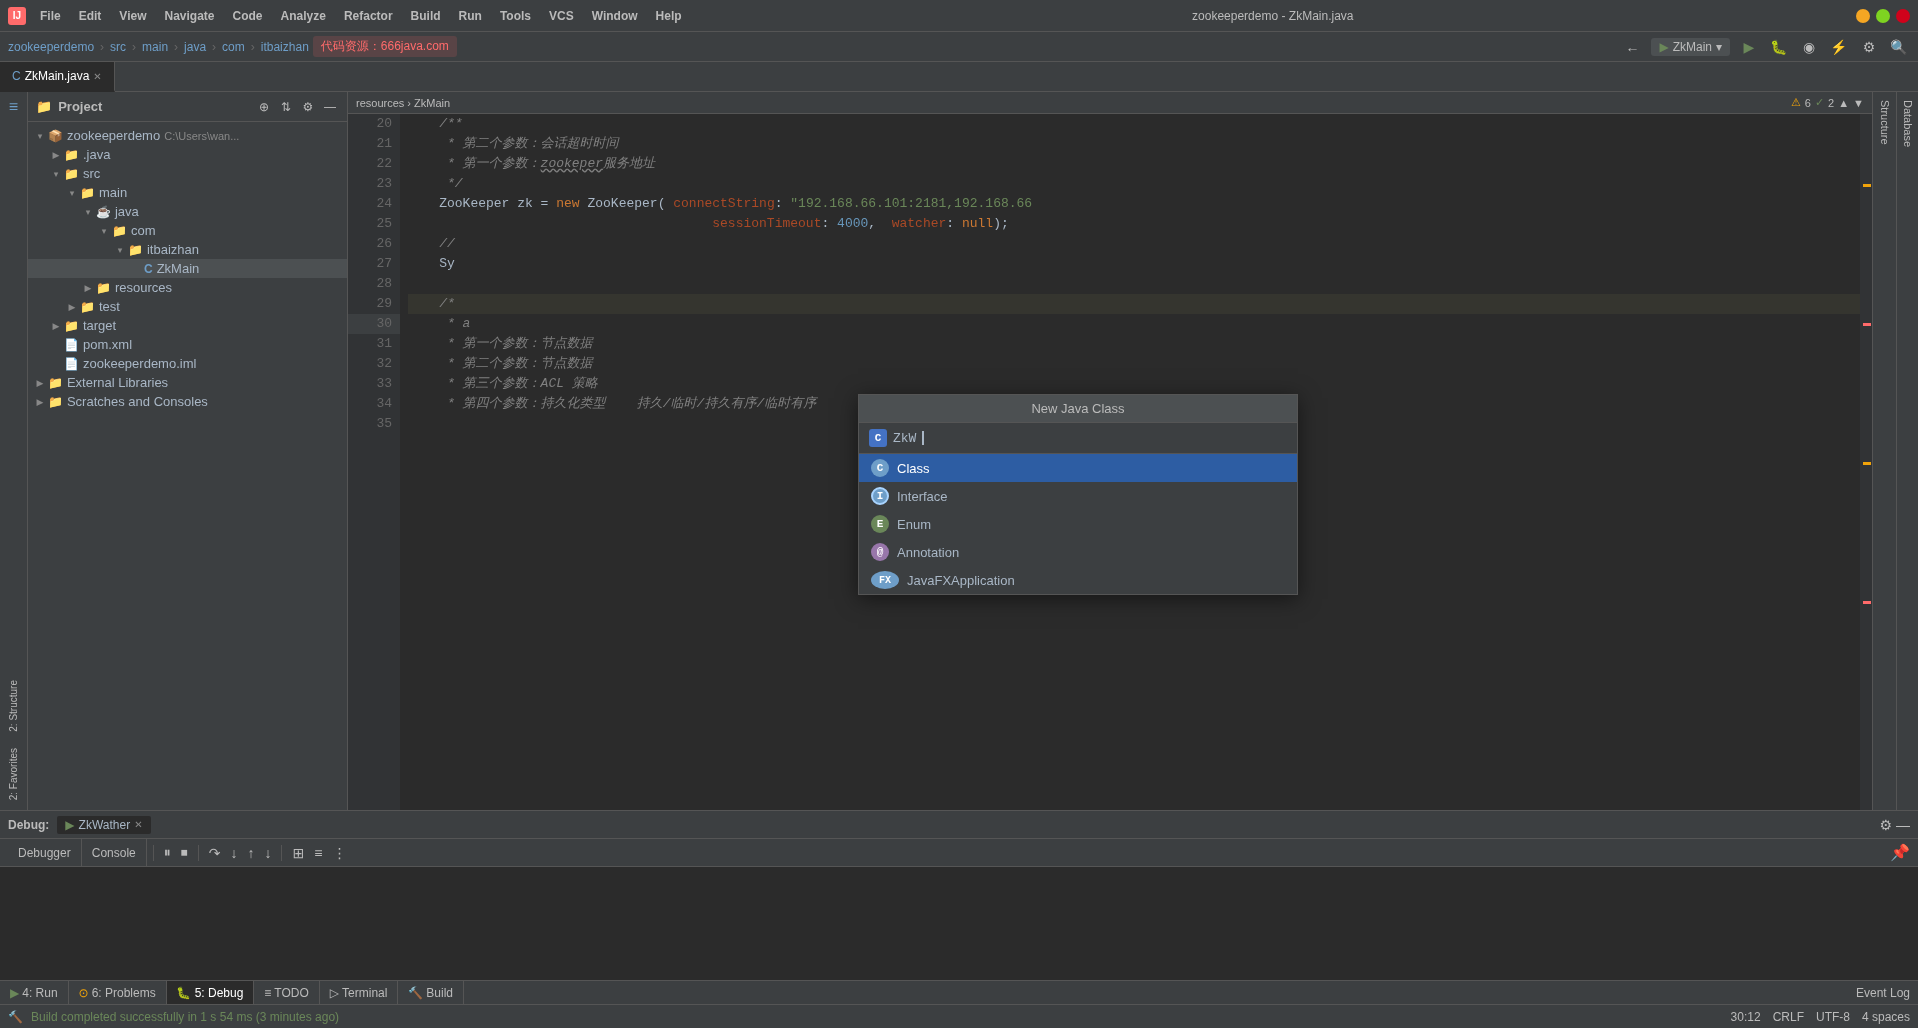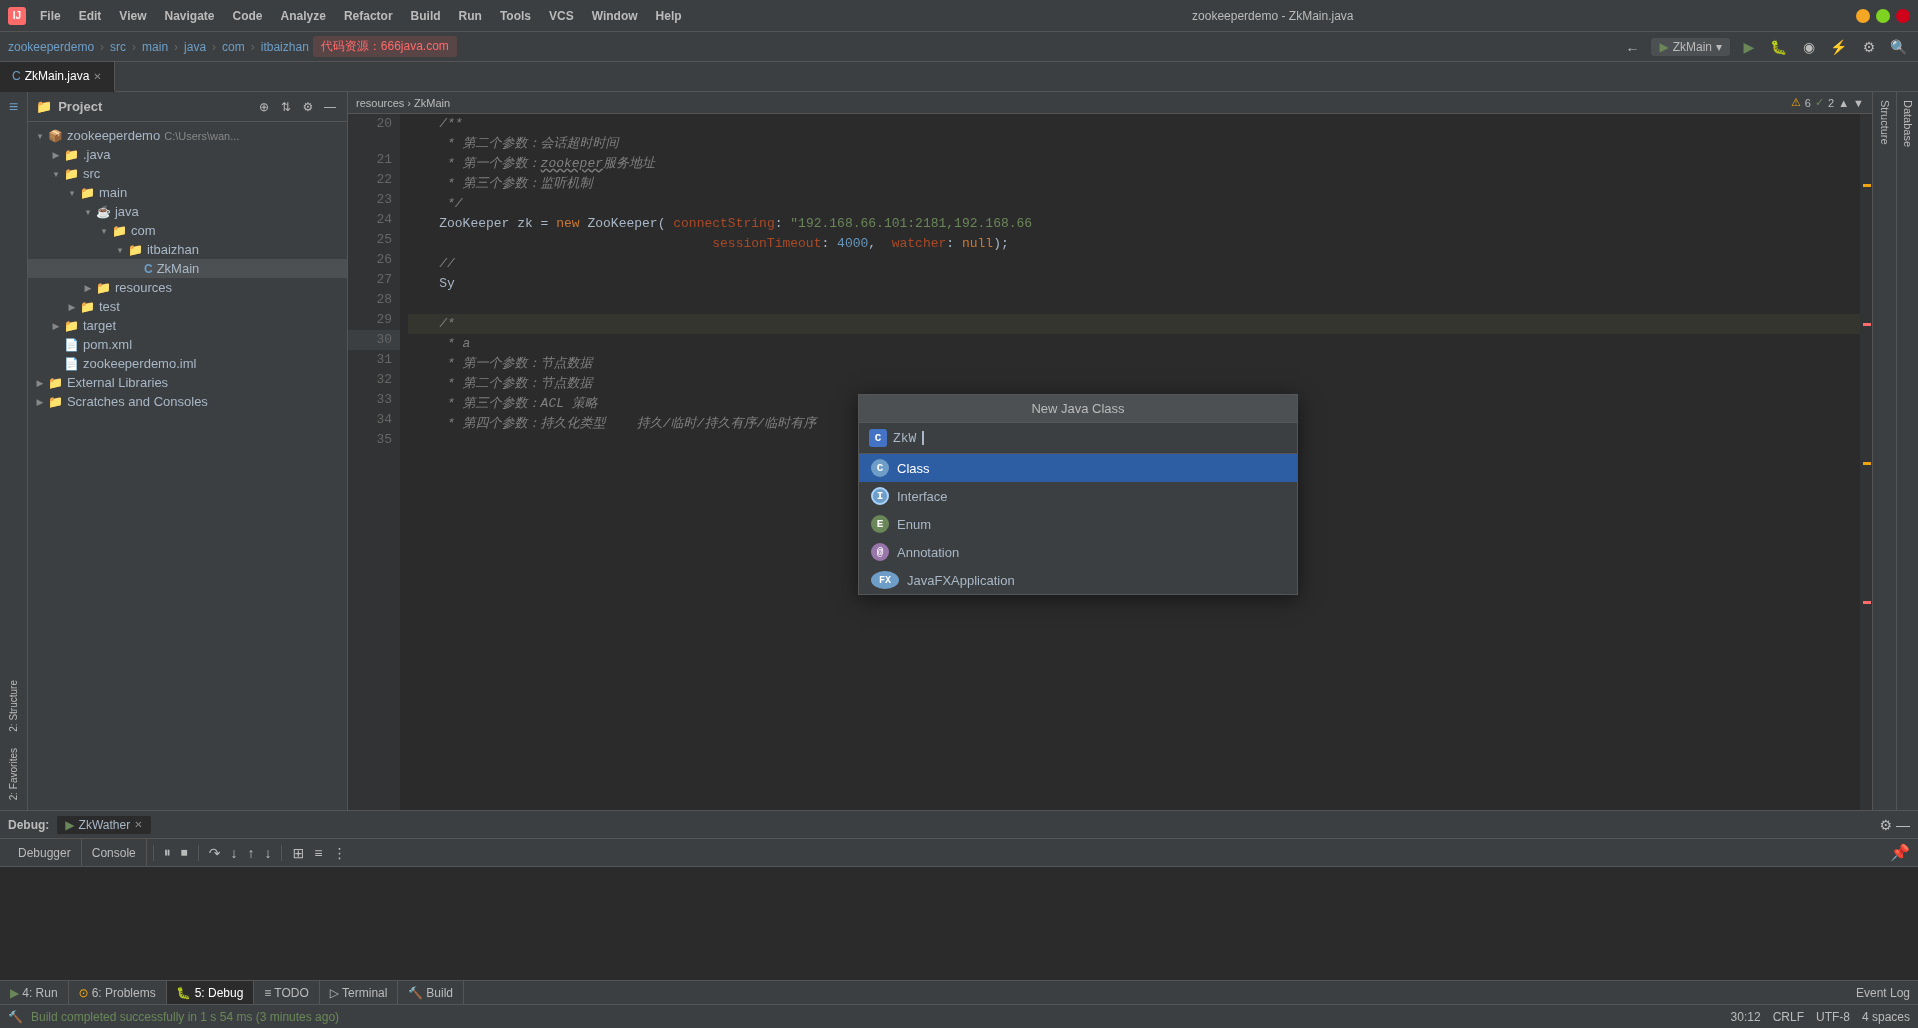--- a/index.html
+++ b/index.html
@@ -299,21 +299,21 @@
         <span>2</span>
         <span>▲</span>
         <span>▼</span>
       </span>
     </div>
 
     <div style="display:flex; flex:1; overflow:hidden; position:relative;">
 
       <div style="width:52px; background:#313335; text-align:right; font-family:'Courier New',monospace; font-size:13px; color:#666; padding-top:0; flex-shrink:0; overflow:hidden;">
         <div style="height:20px; line-height:20px; padding-right:8px;">20</div>
-        <div style="height:20px; line-height:20px; padding-right:8px;margin-top:16px;">21</div>
+        <div style="height:20px; line-height:20px; padding-right:8px;">21</div>
         <div style="height:20px; line-height:20px; padding-right:8px;">22</div>
         <div style="height:20px; line-height:20px; padding-right:8px;">23</div>
         <div style="height:20px; line-height:20px; padding-right:8px;">24</div>
         <div style="height:20px; line-height:20px; padding-right:8px;">25</div>
         <div style="height:20px; line-height:20px; padding-right:8px;">26</div>
         <div style="height:20px; line-height:20px; padding-right:8px;">27</div>
         <div style="height:20px; line-height:20px; padding-right:8px;">28</div>
         <div style="height:20px; line-height:20px; padding-right:8px;">29</div>
         <div style="height:20px; line-height:20px; padding-right:8px; background:#3c3f41;">30</div>
         <div style="height:20px; line-height:20px; padding-right:8px;">31</div>
@@ -324,21 +324,20 @@
       </div>
 
       <div style="flex:1; overflow:auto; font-family:'Courier New',monospace; font-size:13px; padding-left:8px; background:#2b2b2b;">
 
         <div style="height:20px; line-height:20px; white-space:pre;"><span style="color:#808080; font-style:italic;">    /**</span></div>
 
         <div style="height:20px; line-height:20px; white-space:pre;"><span style="color:#808080; font-style:italic;">     * 第二个参数：会话超时时间</span></div>
 
         <div style="height:20px; line-height:20px; white-space:pre;"><span style="color:#808080; font-style:italic;">     * 第一个参数：</span><span style="color:#808080; font-style:italic; text-decoration:underline wavy #808080;">zookeper</span><span style="color:#808080; font-style:italic;">服务地址</span></div>
 
-        <div style="height:20px; line-height:20px; white-space:pre;"><span style="color:#808080; font-style:italic;">     * 第三个参数：监听机制</span></div>
 
         <div style="height:20px; line-height:20px; white-space:pre;"><span style="color:#808080; font-style:italic;">     */</span></div>
 
         <div style="height:20px; line-height:20px; white-space:pre;"><span style="color:#a9b7c6;">    ZooKeeper zk = </span><span style="color:#cc7832;">new</span><span style="color:#a9b7c6;"> ZooKeeper( </span><span style="color:#aa4926;">connectString</span><span style="color:#a9b7c6;">: </span><span style="color:#6a8759;">"192.168.66.101:2181,192.168.66</span></div>
 
         <div style="height:20px; line-height:20px; white-space:pre;"><span style="color:#a9b7c6;">                                       </span><span style="color:#aa4926;">sessionTimeout</span><span style="color:#a9b7c6;">: </span><span style="color:#6897bb;">4000</span><span style="color:#a9b7c6;">,  </span><span style="color:#aa4926;">watcher</span><span style="color:#a9b7c6;">: </span><span style="color:#cc7832;">null</span><span style="color:#a9b7c6;">);</span></div>
 
         <div style="height:20px; line-height:20px; white-space:pre;"><span style="color:#808080; font-style:italic;">    //</span></div>
 
         <div style="height:20px; line-height:20px; white-space:pre;"><span style="color:#a9b7c6;">    Sy</span></div>

